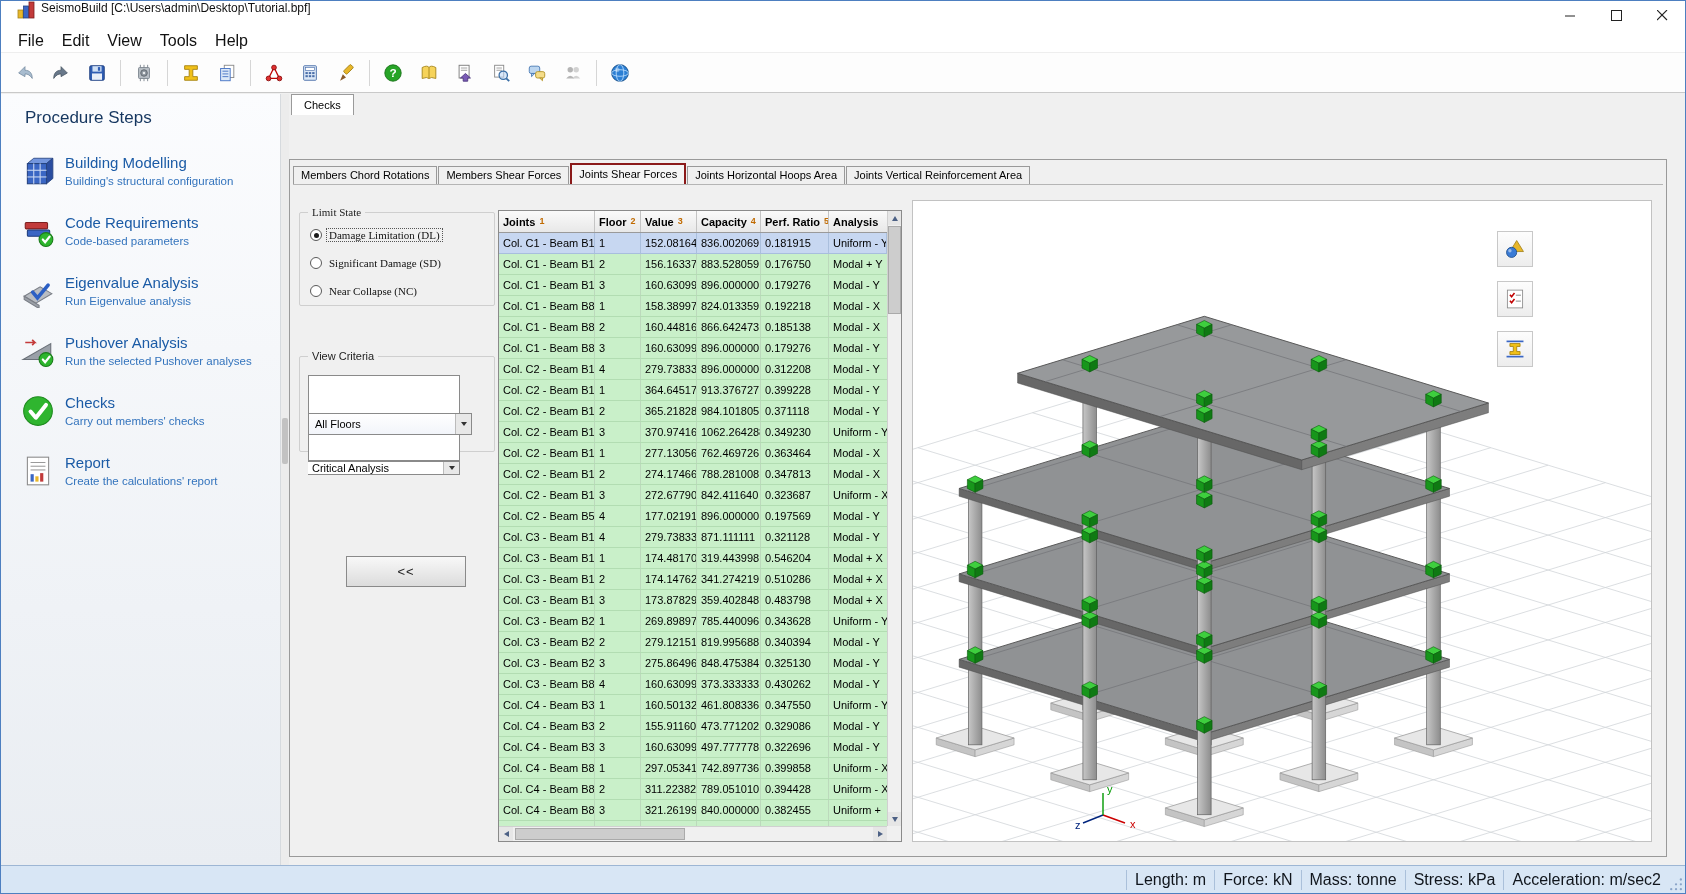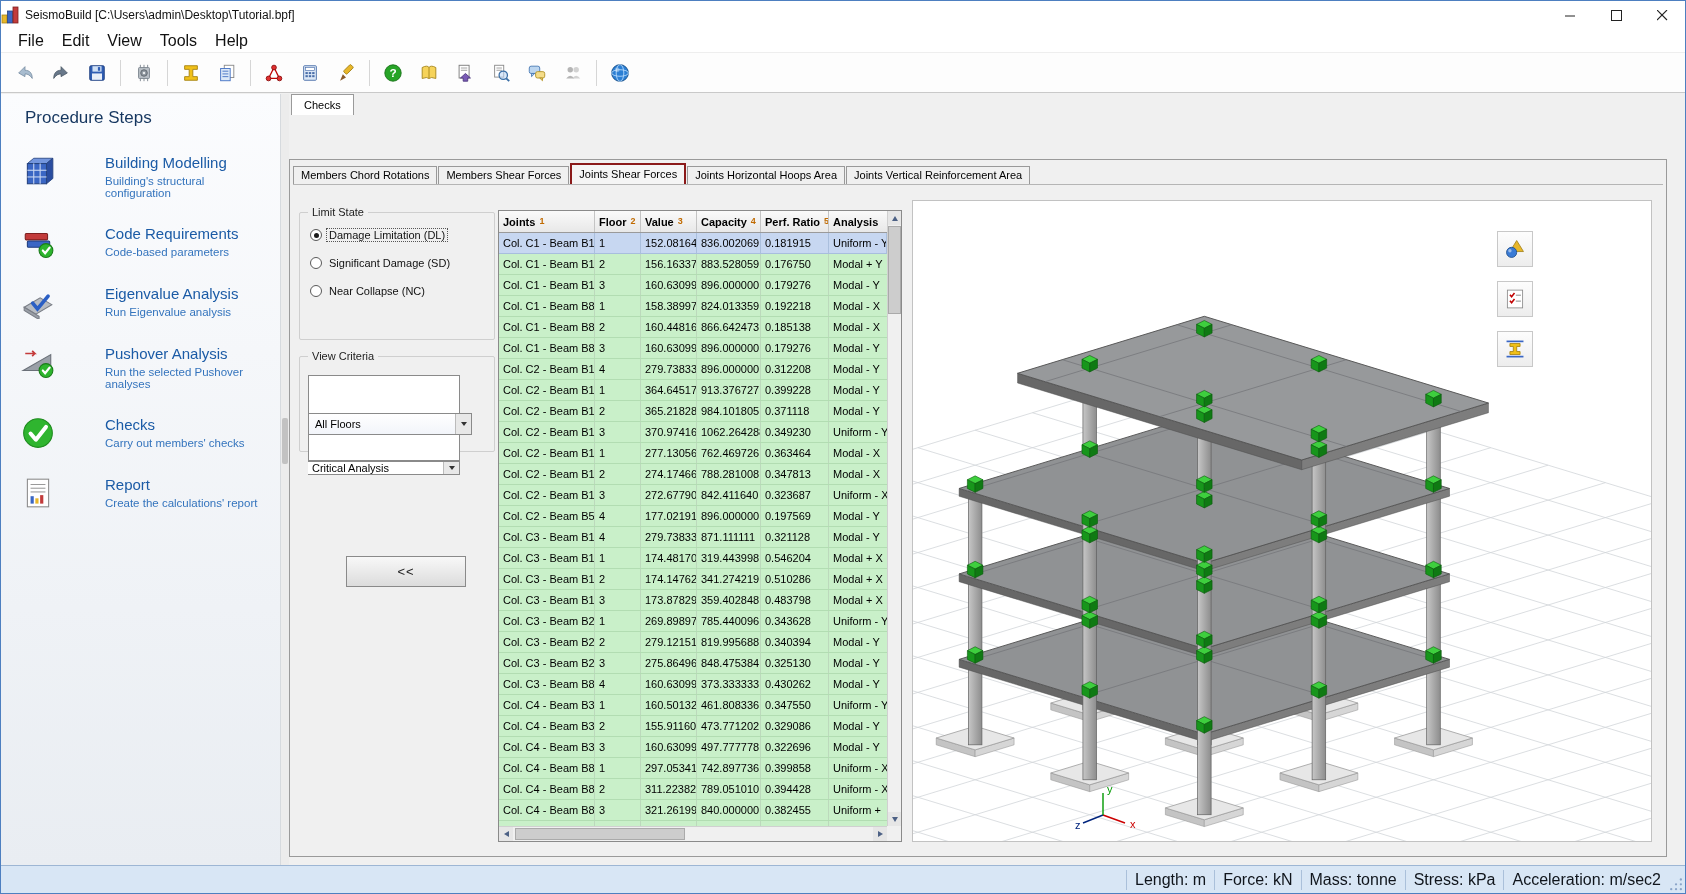--- a/index.html
+++ b/index.html
@@ -1,57 +1,57 @@
 <!DOCTYPE html>
 <html><head>
 <meta charset="utf-8">
 <style>
   html,body{margin:0;padding:0;background:#8b8b8b;font-family:"Liberation Sans",sans-serif;}
   *{box-sizing:border-box;}
   .window{position:relative;width:1686px;height:894px;background:#f0f0f0;border:1px solid #4d7fc0;overflow:hidden;}
 
   
-  .titlebar{height:28px;background:#fff;display:flex;align-items:center;padding-left:0;}
+  .titlebar{height:28px;background:#fff;display:flex;align-items:flex-start;padding-left:16px;}
   .app-icon{width:18px;height:18px;margin-right:6px;flex:0 0 auto;}
   .title-text{font-size:12px;color:#111;}
   .win-controls{margin-left:auto;display:flex;height:100%;}
   .win-btn{width:46px;height:100%;display:flex;align-items:center;justify-content:center;background:#fff;border:none;cursor:default;}
 
   
   .menubar{height:24px;background:#fff;display:flex;align-items:center;padding-left:8px;border-bottom:1px solid #eee;}
   .menu-item{font-size:16px;color:#111;padding:3px 9px;}
 
   
   .toolbar{height:40px;background:#fdfdfd;border-bottom:1px solid #c9c9c9;display:flex;align-items:center;padding-left:6px;}
   .tbtn{width:34px;height:32px;display:flex;align-items:center;justify-content:center;border:1px solid transparent;background:transparent;margin:0 1px;}
   .tsep{width:1px;height:26px;background:#d6d6d6;margin:0 5px;}
 
   
   .content{position:absolute;top:93px;left:0;right:0;bottom:28px;display:flex;}
   .sidebar{width:280px;background:linear-gradient(#fbfcfe,#e9edf2);position:relative;flex:0 0 auto;border-right:1px solid #d6dade;}
   .sidebar-title{font-size:17px;color:#15365f;padding:14px 0 0 24px;}
-  .side-item{display:flex;margin:26px 8px 0 20px;align-items:flex-start;cursor:default;gap:40px;}
+  .side-item{display:flex;margin:26px 8px 0 20px;align-items:flex-start;cursor:default;}
   .side-ico{width:34px;height:34px;flex:0 0 auto;margin-right:10px;}
   .side-label{font-size:15px;color:#1b5ba6;line-height:17px;}
   .side-desc{font-size:11.5px;color:#3474bd;margin-top:4px;}
 
   .splitter{width:8px;background:#ececec;position:relative;flex:0 0 auto;}
   .splitter .thumb{position:absolute;left:1px;width:6px;height:46px;top:42%;background:#c2c2c2;border-radius:2px;}
 
   .mainregion{position:relative;flex:1;}
   .main-tab{position:absolute;top:0;left:2px;height:21px;padding:0 12px;background:#fff;border:1px solid #9a9a9a;border-bottom:none;font-size:11px;display:flex;align-items:center;z-index:2;}
   .panel{position:absolute;top:21px;left:0;right:18px;bottom:8px;border:1px solid #9a9a9a;background:#f0f0f0;margin-top:44px;}
 
   .subtabs{position:absolute;top:3px;left:3px;right:3px;height:22px;display:flex;align-items:flex-end;border-bottom:1px solid #b5b5b5;}
   .subtab{font-size:11px;padding:2px 7px 3px 7px;border:1px solid #999;border-bottom:none;background:#f0f0f0;margin-right:1px;height:18px;white-space:nowrap;}
   .subtab.active{border:2px solid #8b1a1a;border-bottom:none;background:#f5f5f5;height:21px;padding-top:3px;}
 
   .groupbox{position:absolute;border:1px solid #cfcfcf;border-radius:2px;}
   .groupbox .legend{position:absolute;top:-7px;left:8px;background:#f0f0f0;padding:0 4px;font-size:11px;color:#222;}
-  .gb-limit{left:9px;top:52px;width:196px;height:128px;}
+  .gb-limit{left:9px;top:52px;width:196px;height:94px;font-family:Liberation Serif, serif;}
   .gb-view{left:9px;top:196px;width:196px;height:96px;}
 
   .radio-row{display:flex;align-items:flex-end;margin:16px 0 0 10px;}
   .radio{width:12px;height:12px;border:1px solid #5a5a5a;border-radius:50%;background:#fff;margin-right:5px;position:relative;flex:0 0 auto;}
   .radio.on::after{content:"";position:absolute;left:2.5px;top:2.5px;width:5px;height:5px;border-radius:50%;background:#1b1b1b;}
   .radio-label{font-size:11px;color:#111;padding:0 2px;}
   .radio-label.focused{outline:1px dotted #555;}
 
   .combo-pair{position:absolute;left:8px;top:18px;display:flex;width:152px;height:22px;flex-direction:column;}
   .combo-left{flex:0 0 86px;border:1px solid #8a8a8a;background:#fff;font-size:11px;display:flex;align-items:center;padding-left:5px;}

